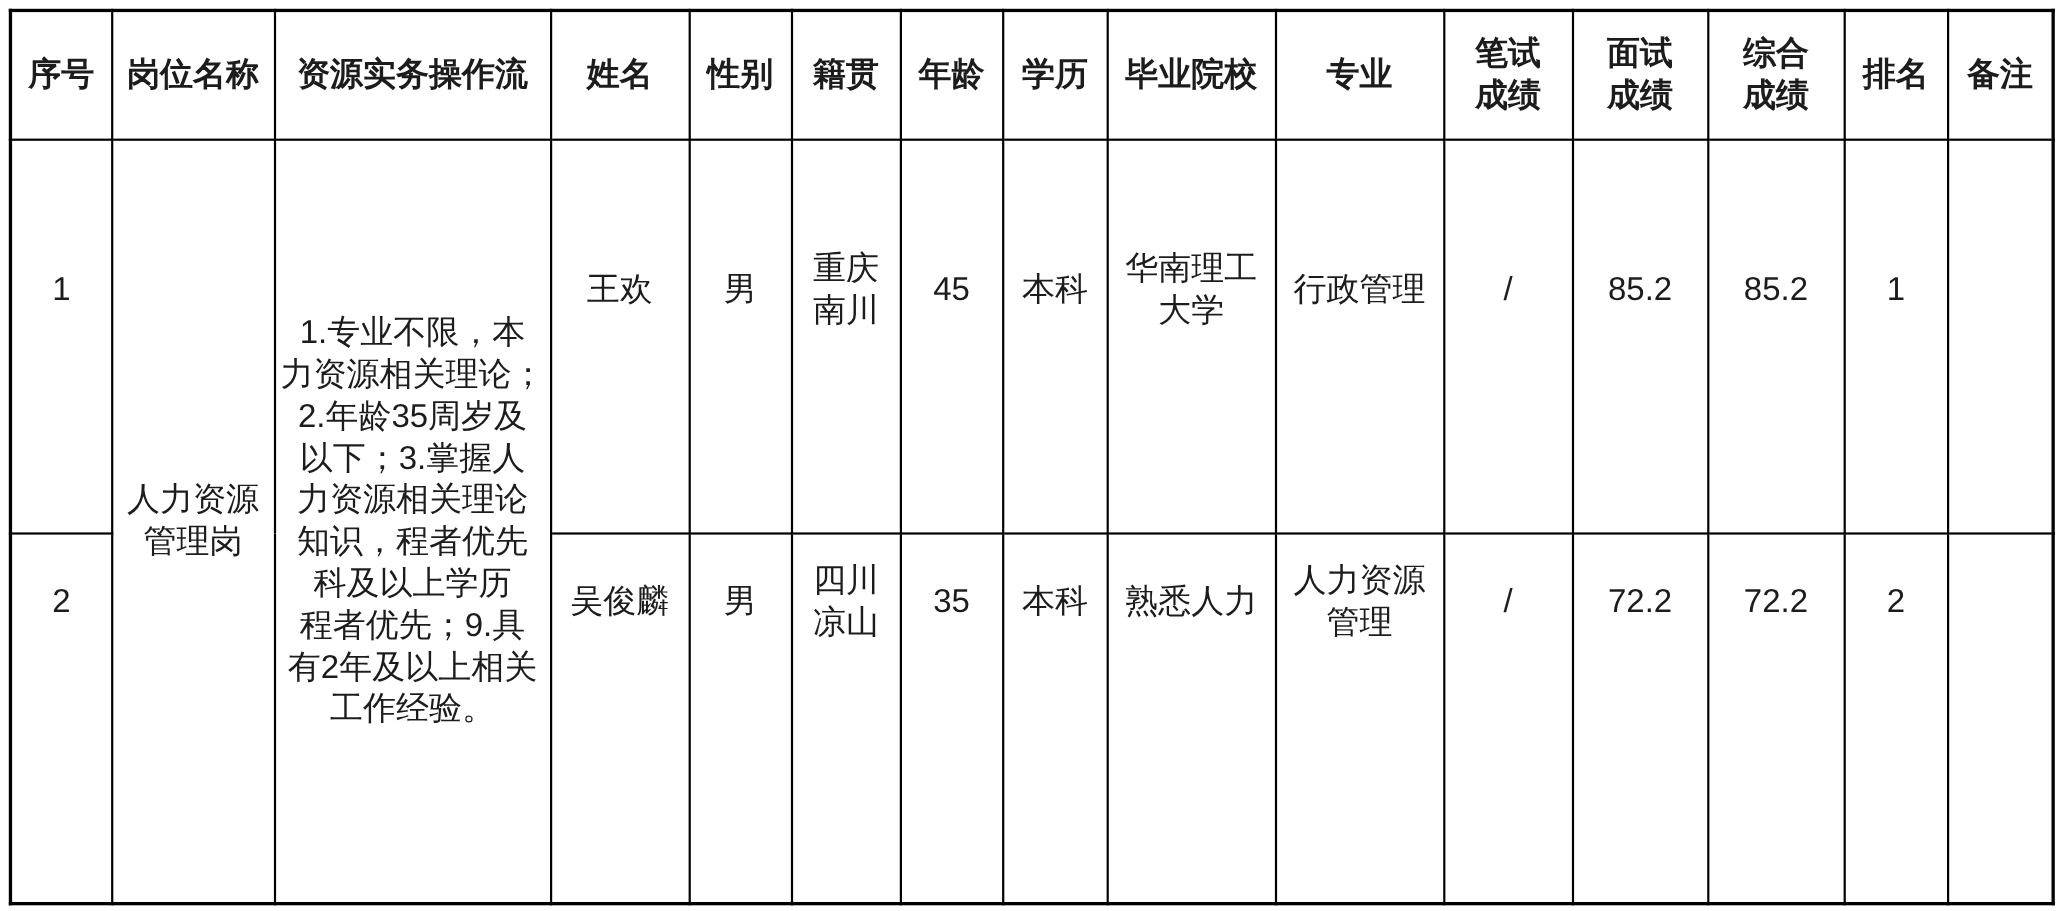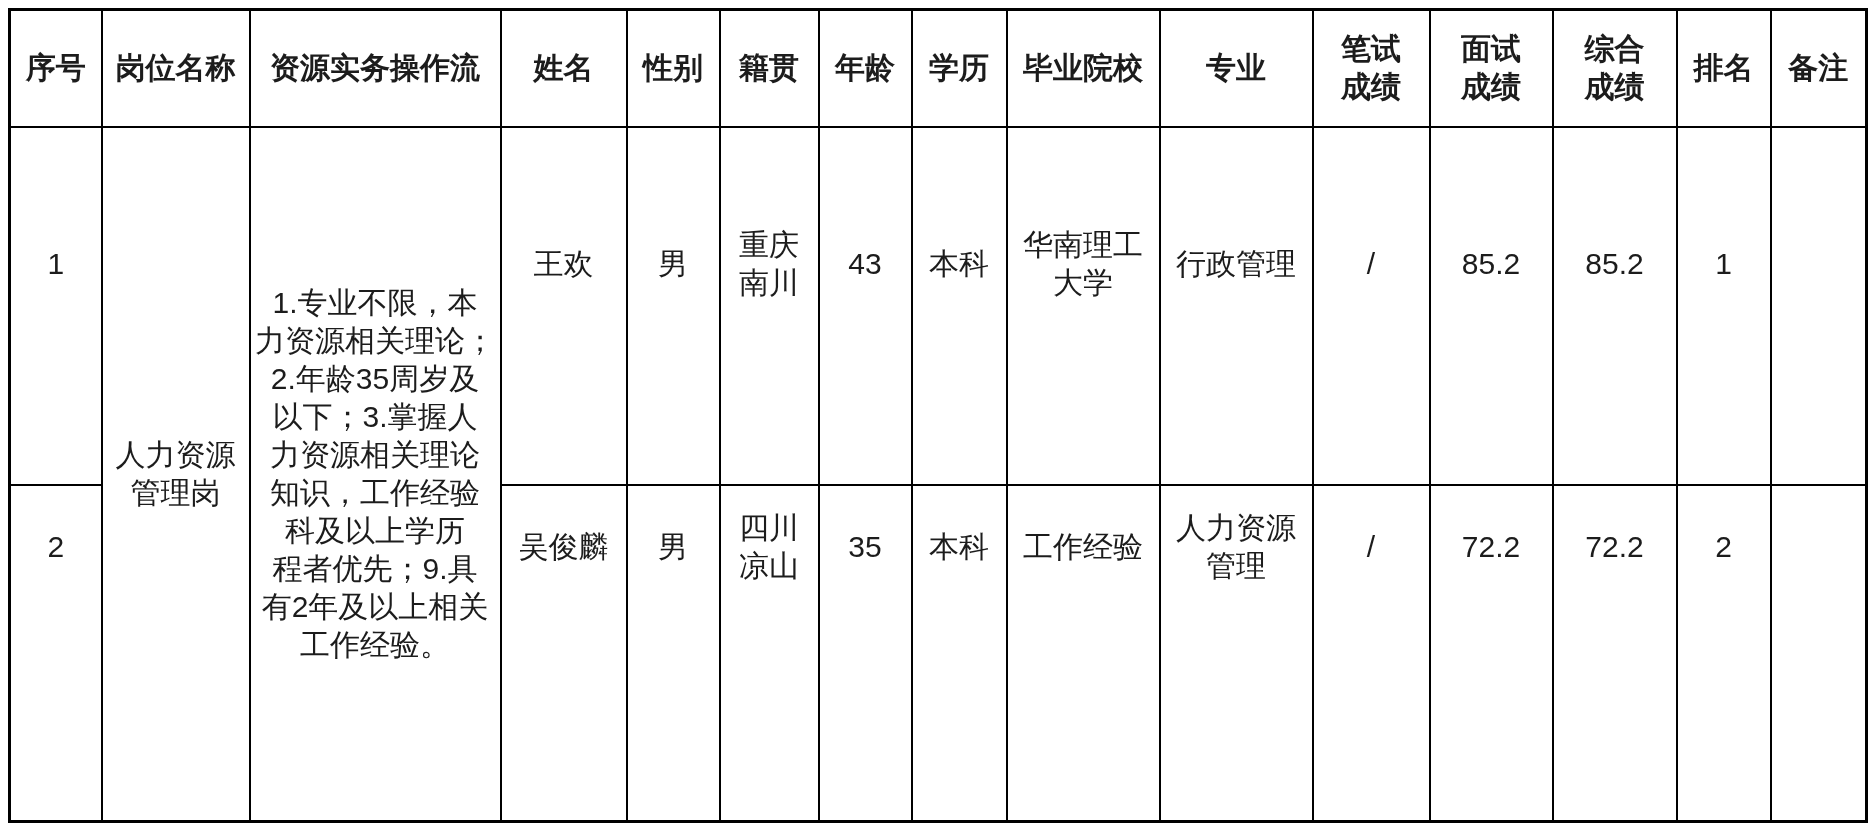--- a/index.html
+++ b/index.html
@@ -123,33 +123,33 @@
       <td class="position-cell lines" rowspan="2">
             <div>人力资源</div>
             <div>管理岗</div>
           </td>
       <td class="req-cell" rowspan="2">
             <div>1.专业不限，本</div>
             <div>力资源相关理论；</div>
             <div>2.年龄35周岁及</div>
             <div>以下；3.掌握人</div>
             <div>力资源相关理论</div>
-            <div>知识，工作经验</div>
+            <div>知识，程者优先</div>
             <div>科及以上学历</div>
             <div>程者优先；9.具</div>
             <div>有2年及以上相关</div>
             <div>工作经验。</div>
           </td>
       <td class="datacell">王欢</td>
       <td class="datacell">男</td>
       <td class="datacell lines">
             <div>重庆</div>
             <div>南川</div>
           </td>
-      <td class="datacell">43</td>
+      <td class="datacell">45</td>
       <td class="datacell">本科</td>
       <td class="datacell lines">
             <div>华南理工</div>
             <div>大学</div>
           </td>
       <td class="datacell lines">
             <div>行政管理</div>
           </td>
       <td class="datacell">/</td>
       <td class="datacell">85.2</td>
@@ -162,21 +162,21 @@
       <td class="datacell">2</td>
       <td class="datacell">吴俊麟</td>
       <td class="datacell">男</td>
       <td class="datacell lines">
             <div>四川</div>
             <div>凉山</div>
           </td>
       <td class="datacell">35</td>
       <td class="datacell">本科</td>
       <td class="datacell lines">
-            <div>工作经验</div>
+            <div>熟悉人力</div>
           </td>
       <td class="datacell lines">
             <div>人力资源</div>
             <div>管理</div>
           </td>
       <td class="datacell">/</td>
       <td class="datacell">72.2</td>
       <td class="datacell">72.2</td>
       <td class="datacell">2</td>
       <td class="datacell"></td>

